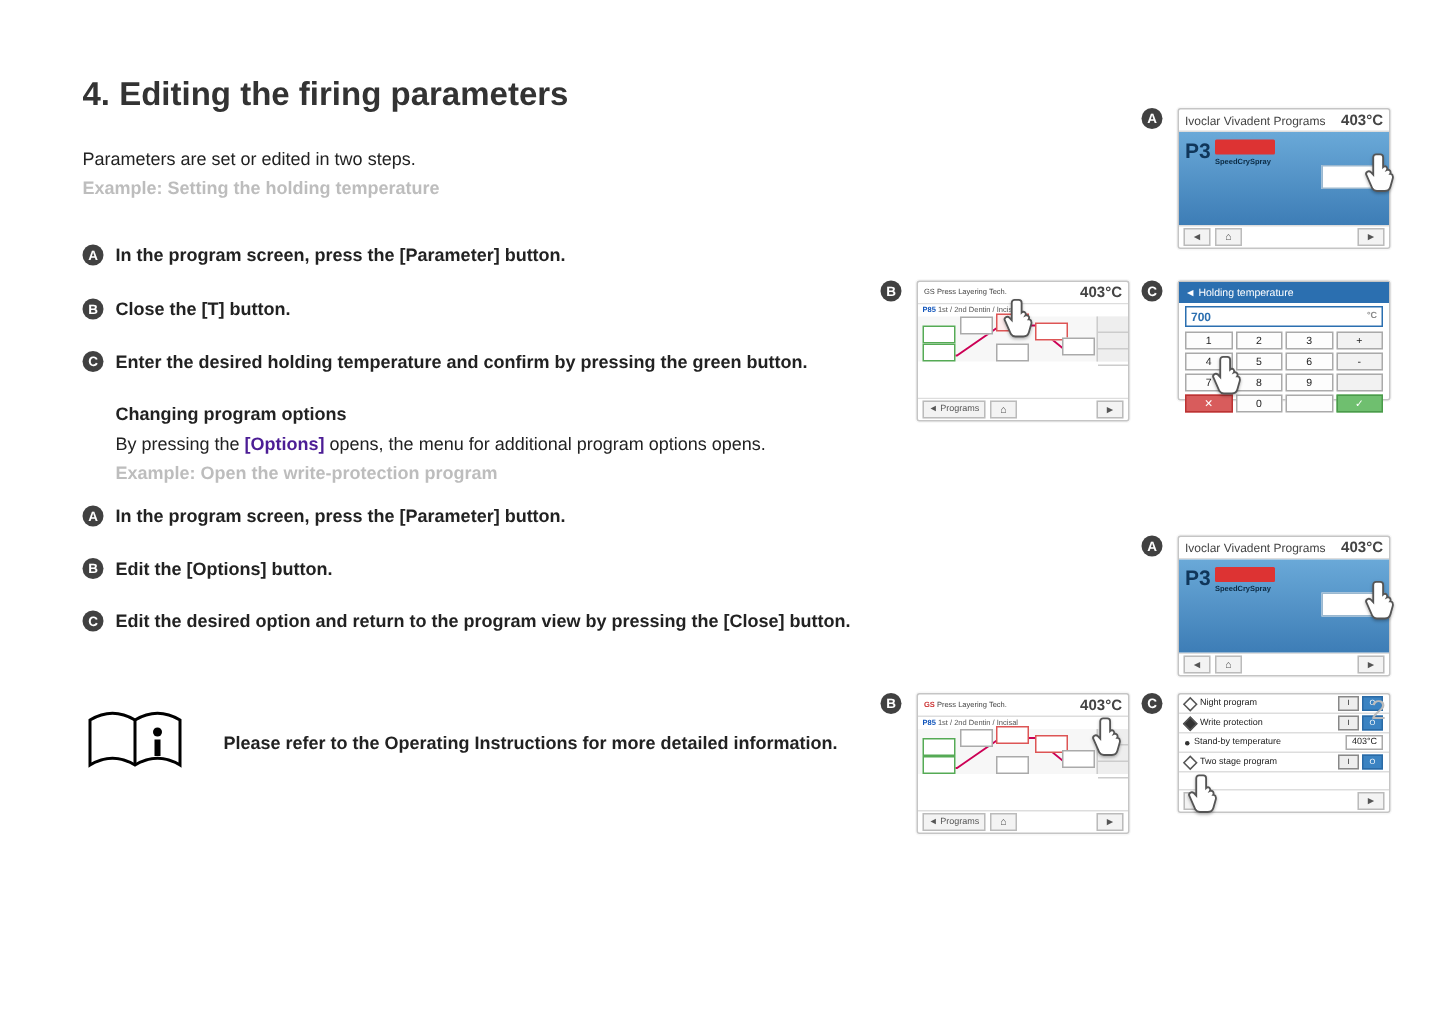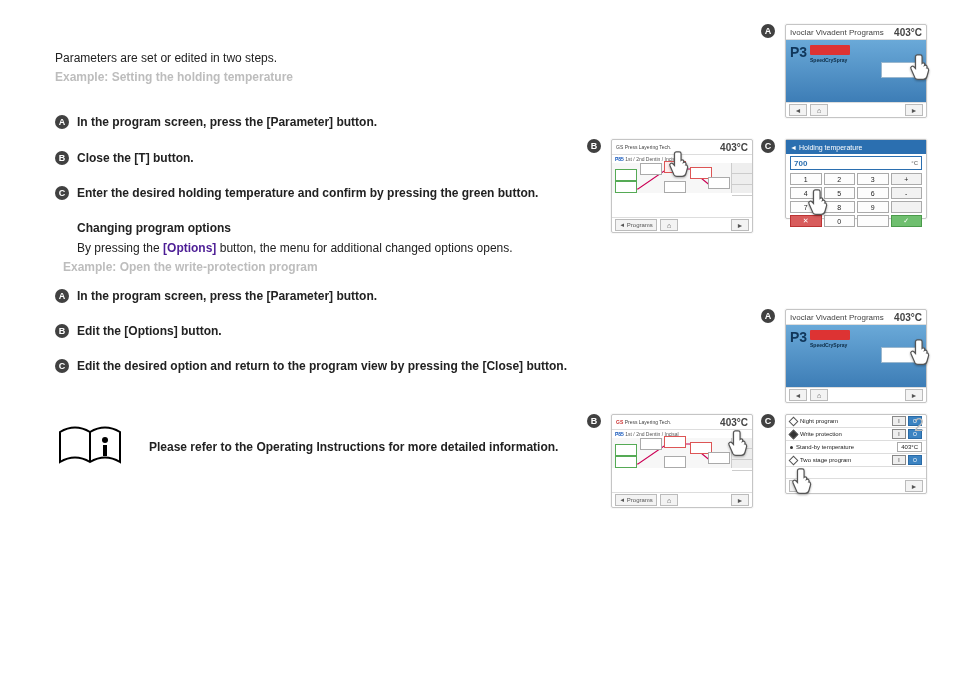--- a/index.html
+++ b/index.html
@@ -83,21 +83,21 @@
   .subbody {
     font-size: 12px;
     line-height: 1.5;
     margin: 0 0 3px 22px;
   }
   .subbody .greyword { color: #4c1d95; font-weight: 600; }
   .example2 {
     font-size: 12px;
     font-weight: 700;
     color: #bdbdbd;
-    margin: 0 0 14px 8px;
+    margin: 0 0 14px 22px;
   }
 
   
   .thumb-wrap {
     position: absolute;
   }
   .thumb-label {
     width: 14px; height: 14px;
     border-radius: 50%;
     background: #414141;
@@ -218,20 +218,21 @@
     margin-top:26px;
   }
   .book-icon{ width:70px; flex:0 0 70px; }
   .info-text{ font-size:12px; font-weight:700; line-height:1.5; } 
 </style>
 </head>
 <body>
 
 <div class="page">
 
+  <h1 class="title">4. Editing the firing parameters</h1>
 
   <div class="intro">Parameters are set or edited in two steps.</div>
   <div class="example-label">Example: Setting the holding temperature</div>
 
   <div class="cols" style="position:relative;">
     <div class="left">
 
       <div class="step">
         <div class="bullet">A</div>
         <div class="step-text">In the program screen, press the [Parameter] button.</div>
@@ -241,21 +242,21 @@
         <div class="step-text">Close the [T] button.</div>
       </div>
       <div class="step">
         <div class="bullet">C</div>
         <div class="step-text">Enter the desired holding temperature and confirm by pressing the green button.</div>
       </div>
 
 
       <div class="subhead">Changing program options</div>
       <div class="subbody">
-        <span>By pressing the </span><span class="greyword">[Options]</span><span> button, the menu for additional changed options opens.</span>
+        <span>By pressing the </span><span class="greyword">[Options]</span><span> opens, the menu for additional program options opens.</span>
       </div>
       <div class="example2">Example: Open the write-protection program</div>
 
       <div class="step">
         <div class="bullet">A</div>
         <div class="step-text">In the program screen, press the [Parameter] button.</div>
       </div>
       <div class="step">
         <div class="bullet">B</div>
         <div class="step-text">Edit the [Options] button.</div>

